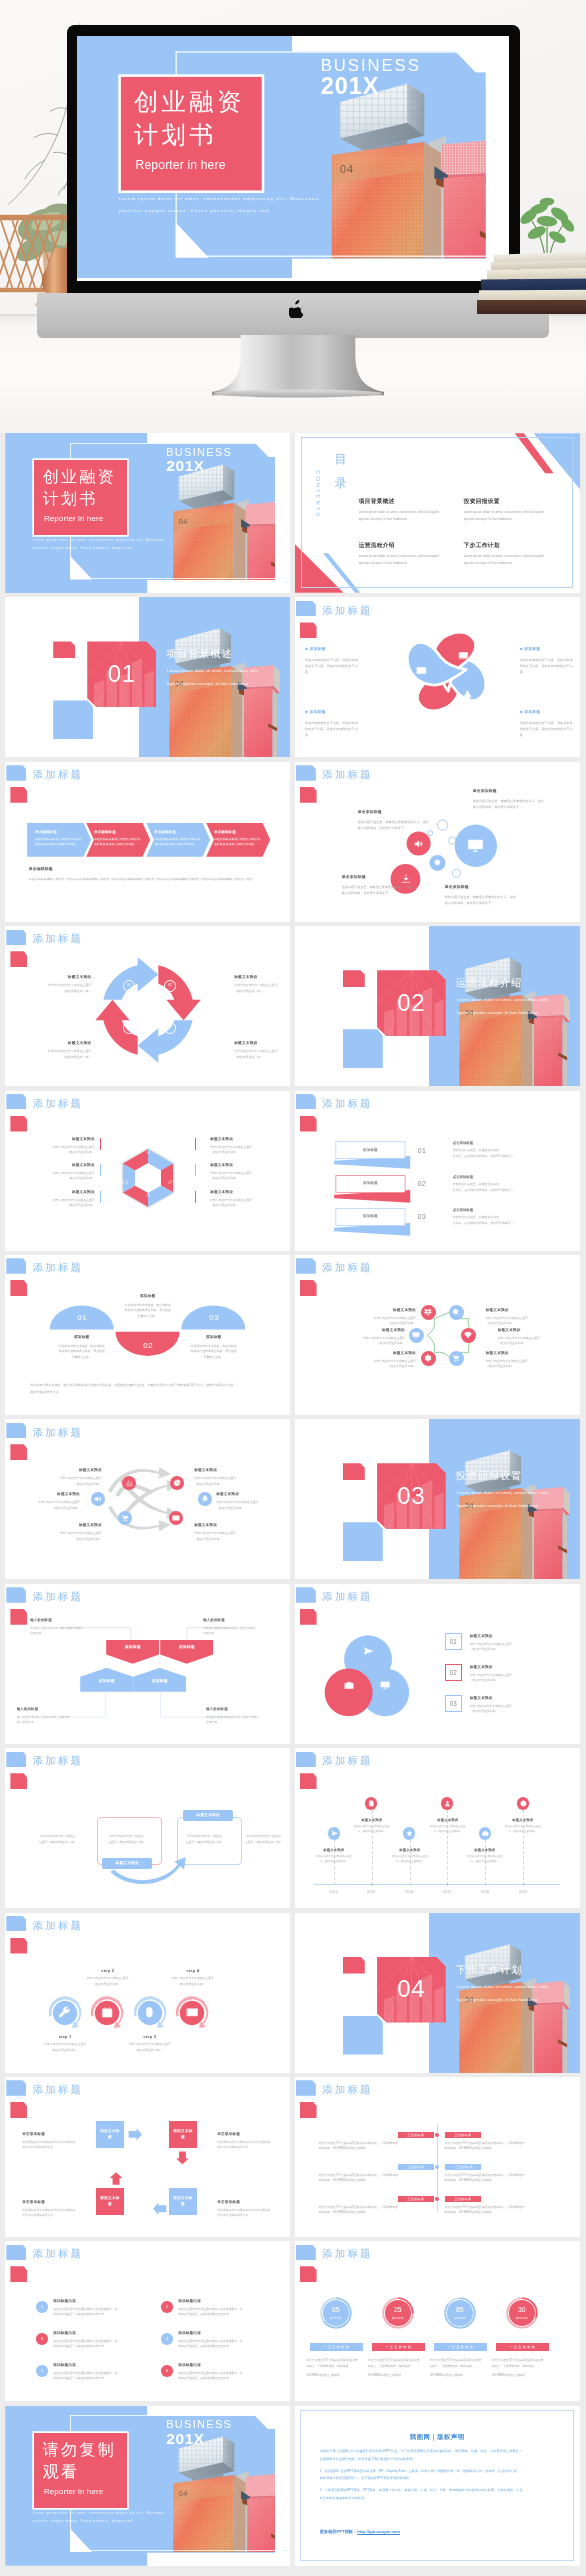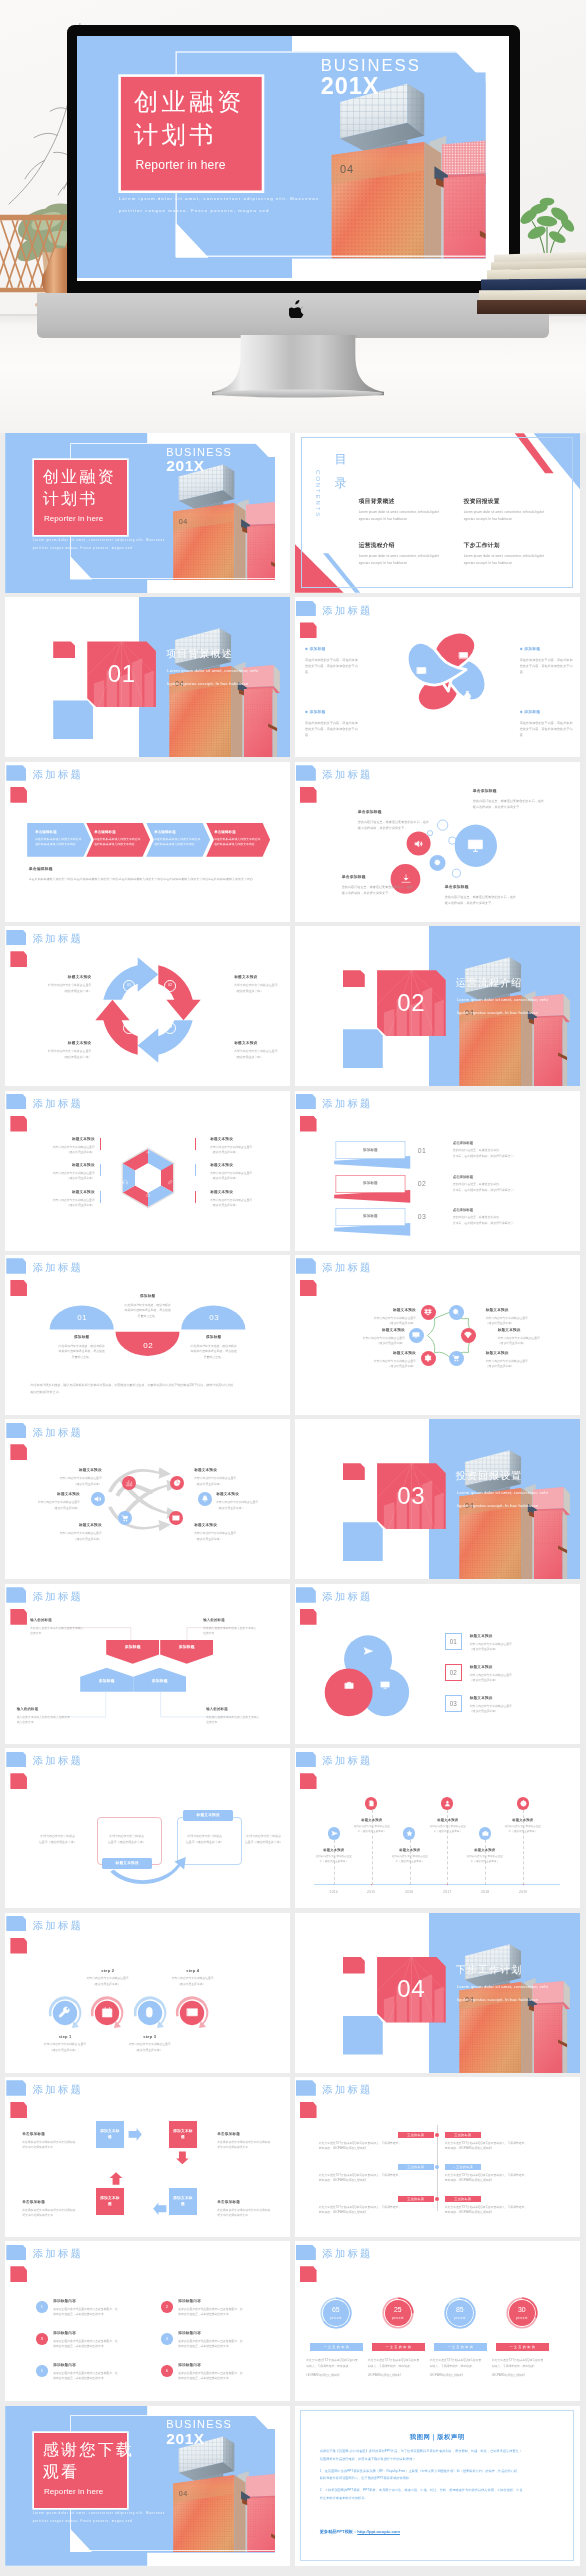--- a/index.html
+++ b/index.html
@@ -1587,19 +1587,19 @@
  <polygon points="187,118 242,116 253,128 194,130" fill="#e8717e"></polygon>
 
  <polygon points="178,108 194,118 194,130 178,122" fill="#46576b"></polygon>
  <polygon points="180,121 198,129 198,136 180,129" fill="#8e4a2c"></polygon>
 
  <polygon points="189,121 240,119 240,260 189,260" fill="url(#gfen)"></polygon>
  <polygon points="189,121 240,119 240,186 189,188" fill="url(#pden)" opacity=".7"></polygon>
  <polygon points="240,119 248,131 248,260 240,260" fill="#c8c3bd"></polygon>
  <polygon points="232,182 248,190 248,196 232,188" fill="#8e4a2c"></polygon>
 </svg></div><div class="cov-outline"></div><div class="cov-tri"></div><div class="cov-redbox">
-          <div class="cov-t1" style="">感谢您下载</div>
+          <div class="cov-t1" style="">请勿复制</div>
           <div class="cov-t1" style="top:29px">观看</div>
           <div class="cov-rep" style="">Reporter in here</div>
         </div><div class="cov-biz" style="">BUSINESS</div><div class="cov-yr" style="">201X</div><div class="cov-lorem">Lorem ipsum dolor sit amet, consectetuer adipiscing elit. Maecenas</div><div class="cov-lorem" style="top:112px">porttitor congue massa. Fusce posuere, magna sed</div></div>
 <div class="slide r"><div class="cp-frame"></div><div class="cp-title">我图网｜版权声明</div><div class="cp-p" style="left:25px;top:42px;width:236px">感谢您下载【我图网-办公创意区】提供的原创PPT作品，为了您和我图网以及原创作者的利益，请勿复制、传播、销售，否则将承担法律责任！</div><div class="cp-p" style="left:25px;top:50px;width:236px">我图网将对作品进行维权，按照传播下载次数进行十倍的索取赔偿！</div><div class="cp-p" style="left:25px;top:62px;width:236px">1、在我图网出售的PPT模板是免版税美（RF：Royalty-Free）正版受《中华人民共和国著作权》和《世界版权公约》的保护，作品的所有权、</div><div class="cp-p" style="left:25px;top:69px;width:236px">版权和著作权归我图网所有，您下载的是PPT模板素材的使用权。</div><div class="cp-p" style="left:25px;top:81px;width:236px">2、不得将我图网的PPT模板、PPT素材、本身用于再出售，或者出租、出借、转让、分销、发布或者作为礼物供其他人使用，不得转授权、出售、</div><div class="cp-p" style="left:25px;top:89px;width:236px">转让本协议或者本协议中的权利。</div><div class="cp-foot"><span>更多精品PPT模板：</span><span style="text-decoration:underline">http://ppt.ooopic.com</span></div></div></div>
 </div>
 
 
 </body></html>

